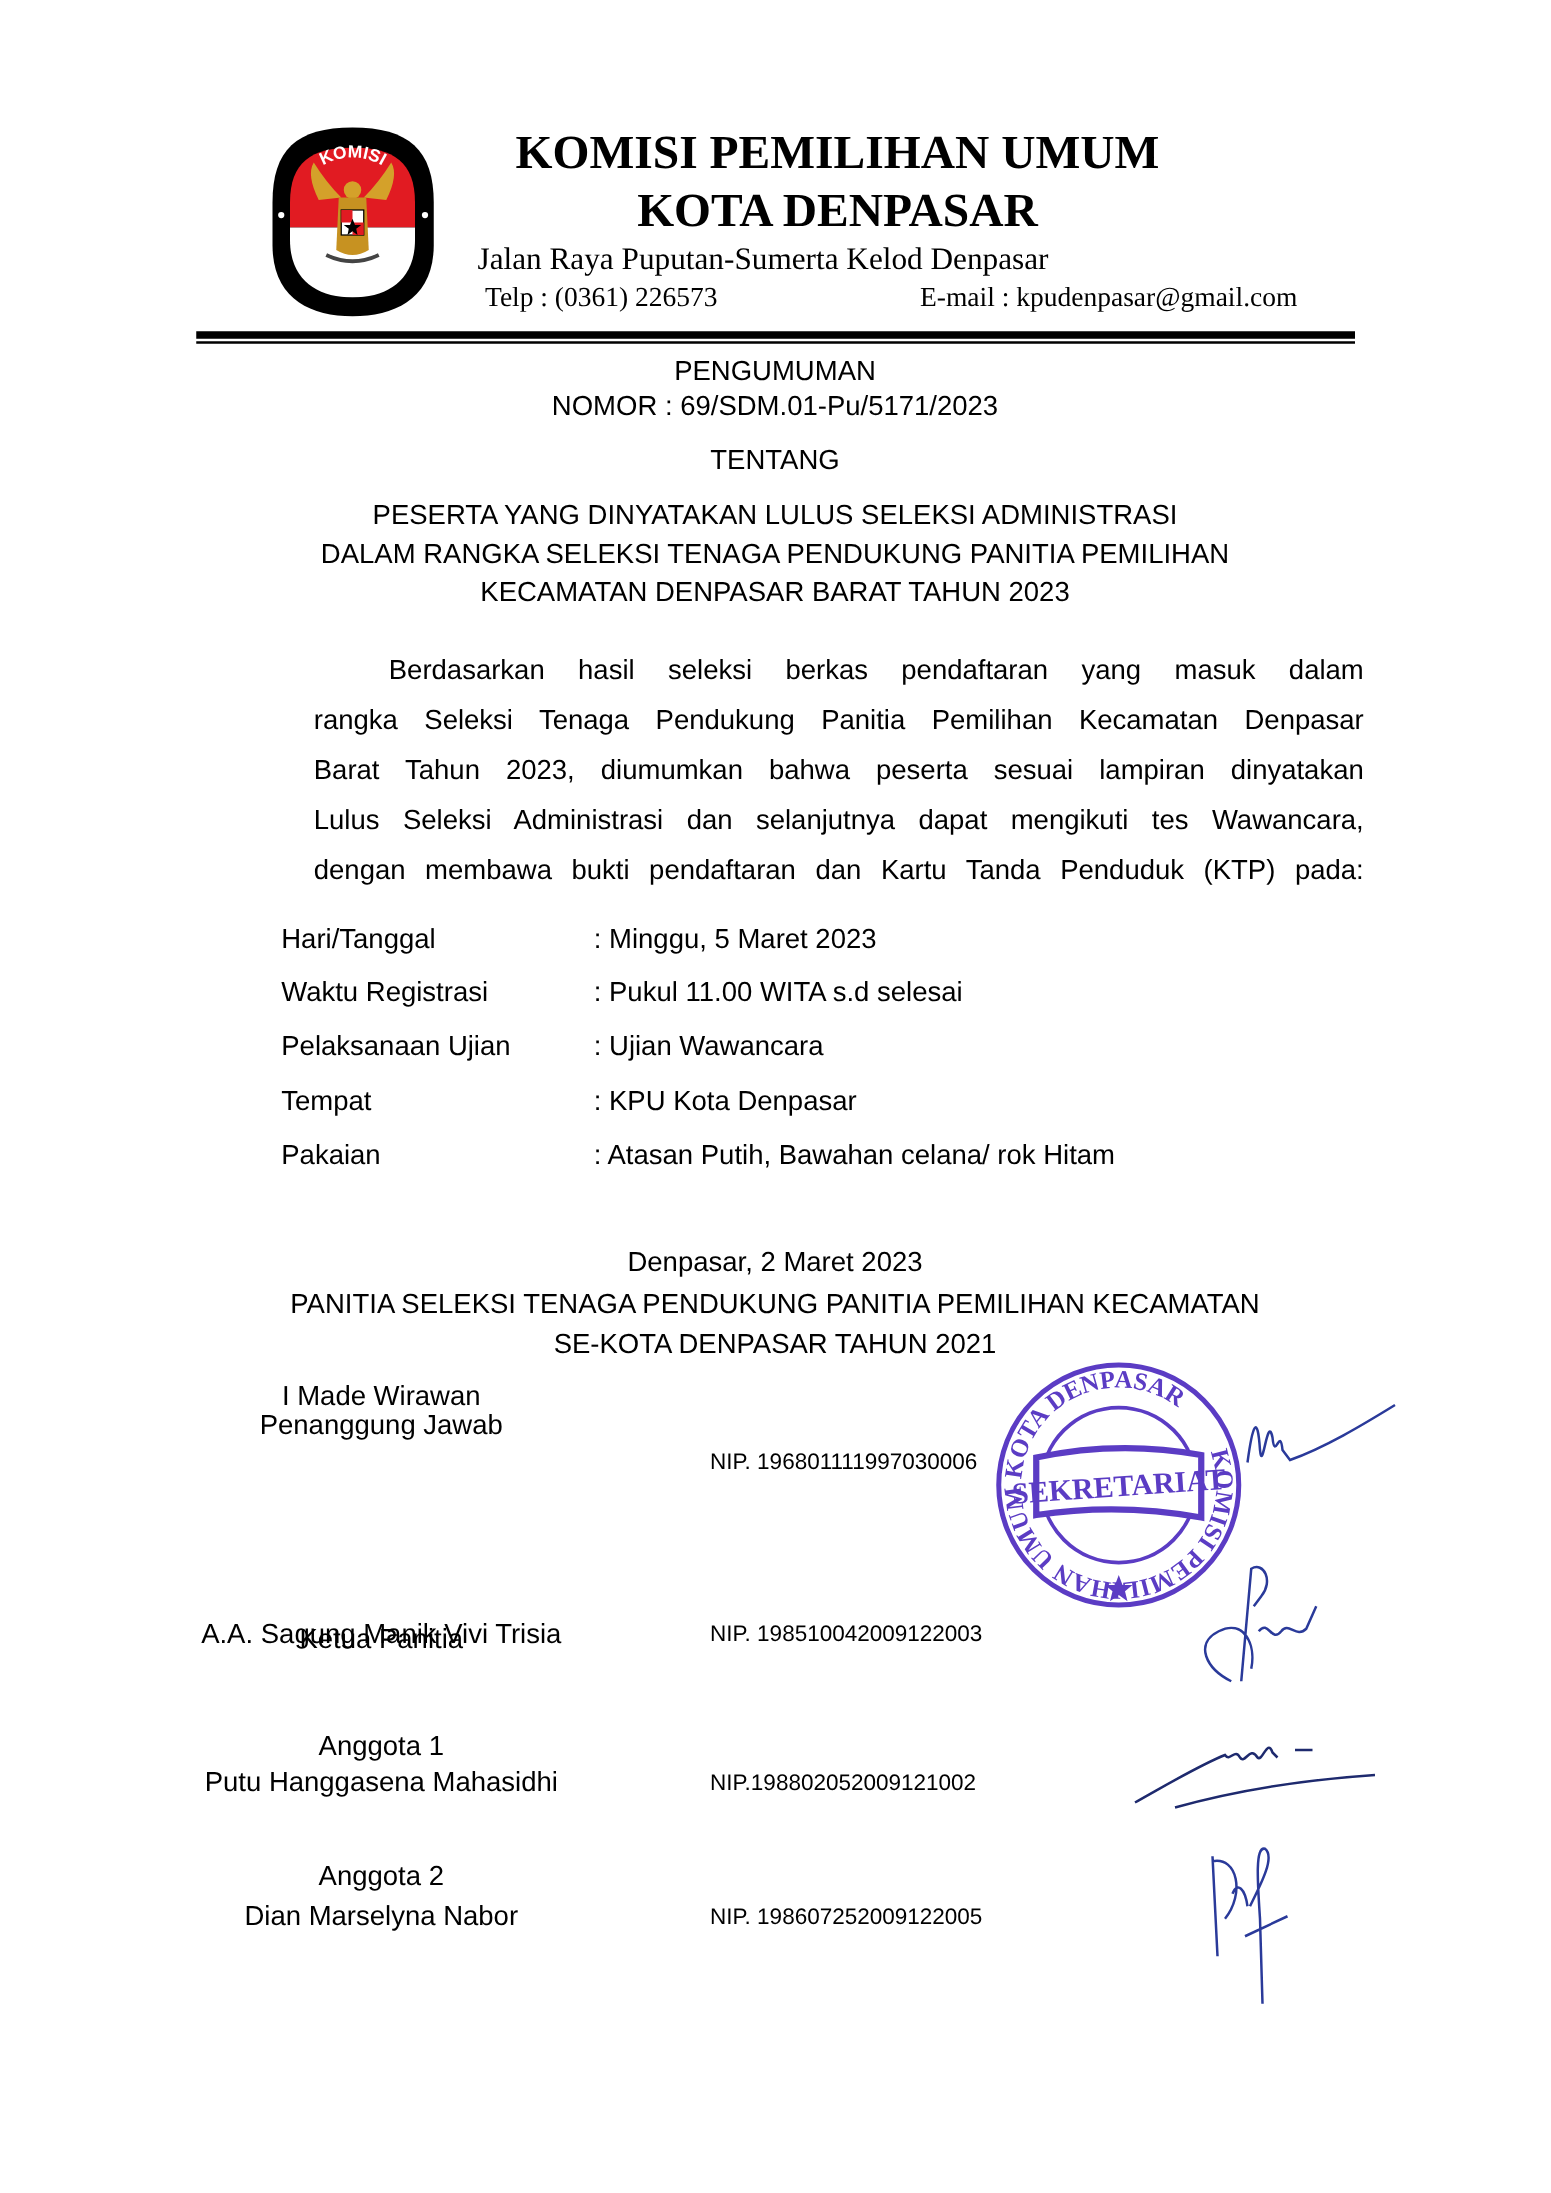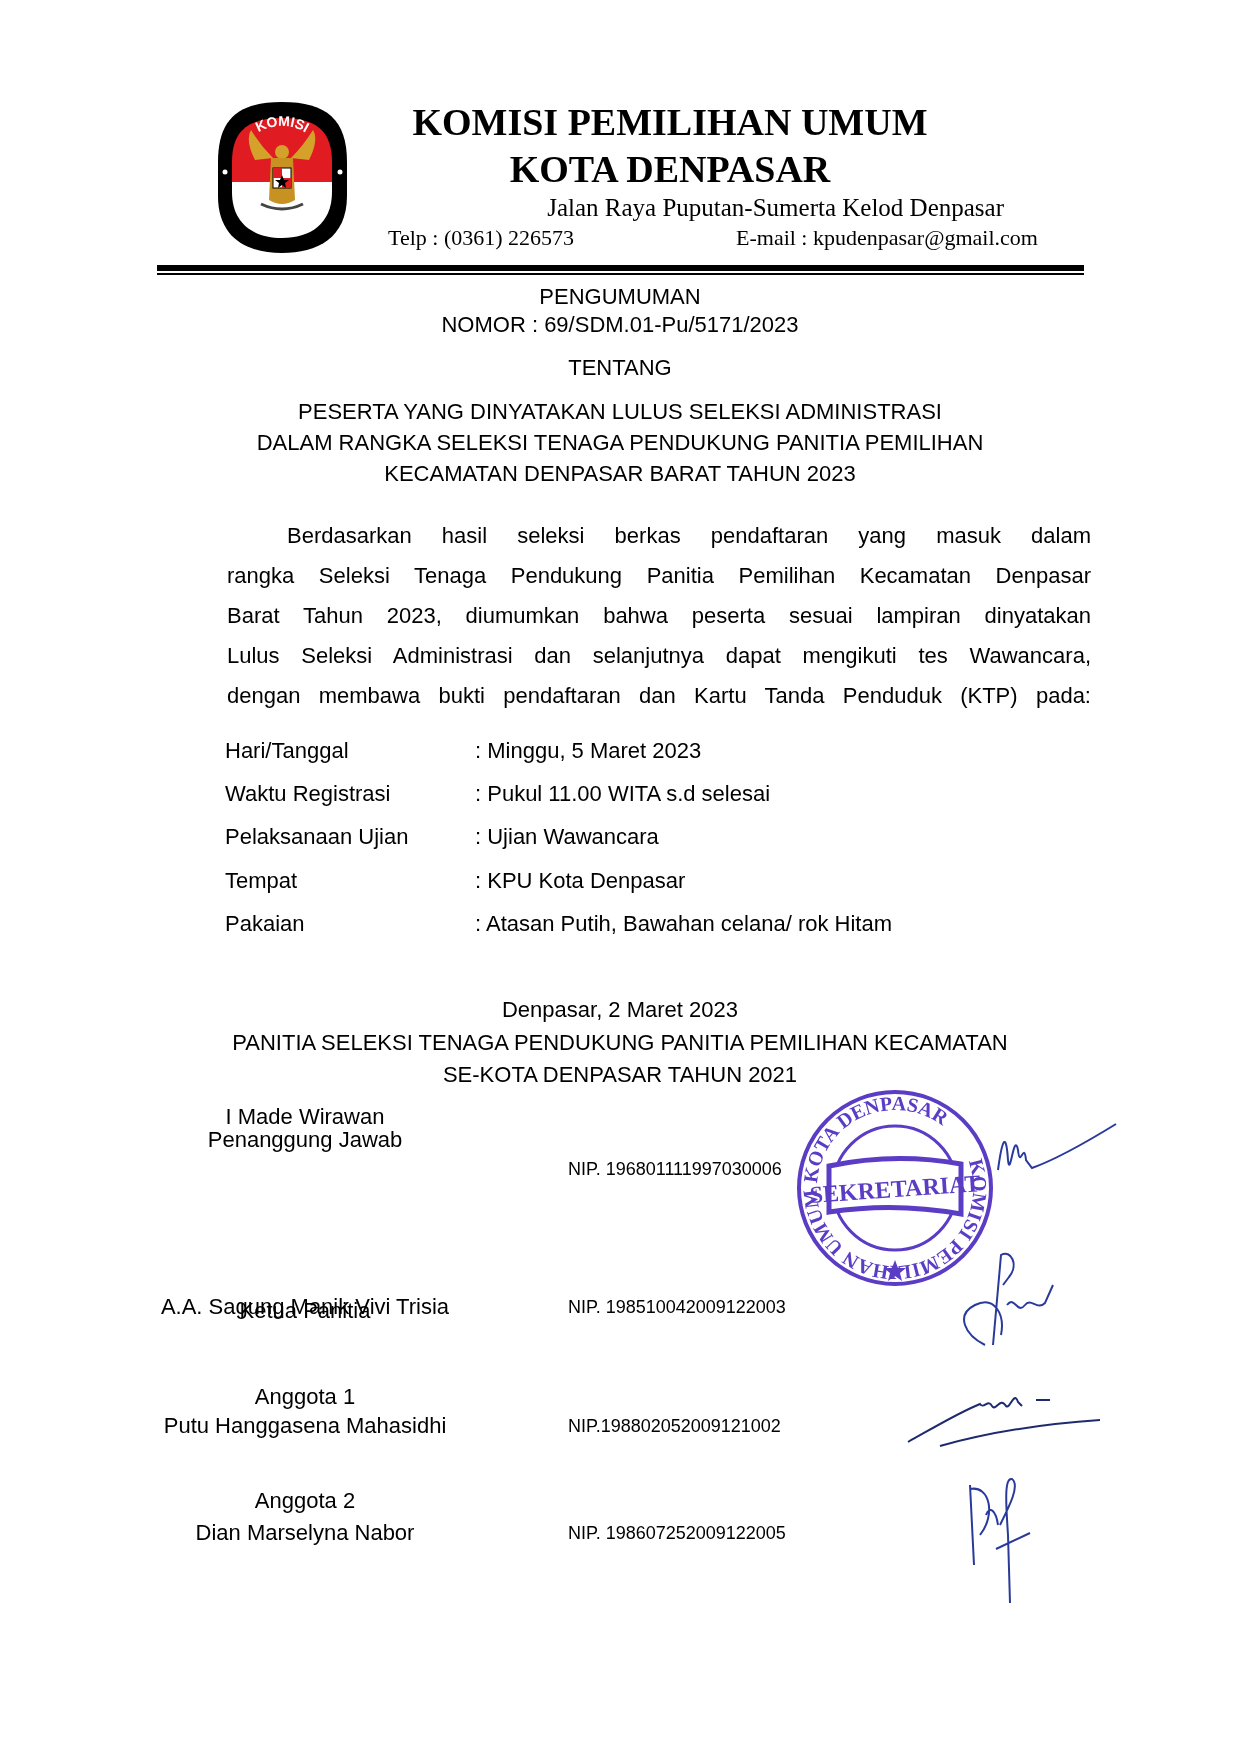--- a/index.html
+++ b/index.html
@@ -5,32 +5,32 @@
     html, body { margin: 0; padding: 0; background: #ffffff; }
     body { width: 1241px; height: 1754px; position: relative; overflow: hidden; color: #000; }
     .page { position: absolute; left: 0; top: 0; width: 1241px; height: 1754px; background: #fff; }
 
     
     .logo { position: absolute; left: 215px; top: 100px; width: 135px; height: 155px; }
     .kop-title { position: absolute; left: 380px; width: 700px; text-align: center;
       font-family: "Liberation Serif", serif; font-weight: bold; font-size: 38px; line-height: 44px; }
     .kop-title.l1 { top: 100px; left: 390px; width: 560px; }
     .kop-title.l2 { top: 147px; left: 390px; width: 560px; }
-    .kop-addr { position: absolute; top: 193px; left: 404px; width: 600px; text-align: right;
+    .kop-addr { position: absolute; top: 193px; left: 382px; width: 600px; text-align: left;
       font-family: "Liberation Serif", serif; font-size: 25px; line-height: 30px; }
     .kop-telp { position: absolute; top: 224px; left: 388px; font-family: "Liberation Serif", serif; font-size: 22px; line-height: 28px; }
     .kop-mail { position: absolute; top: 224px; left: 736px; font-family: "Liberation Serif", serif; font-size: 22px; line-height: 28px; }
     .rule-thick { position: absolute; left: 157px; top: 265px; width: 927px; height: 6px; background: #000; }
     .rule-thin { position: absolute; left: 157px; top: 273px; width: 927px; height: 2px; background: #000; }
     .center-line { position: absolute; left: 150px; width: 940px; text-align: center;
       font-family: "Liberation Sans", sans-serif; font-size: 22px; line-height: 28px; white-space: nowrap; }
 
     .para { position: absolute; left: 227px; width: 864px; font-family: "Liberation Sans", sans-serif;
       font-size: 22px; line-height: 40px; text-align: justify; }
-    .para-line { display: block; text-align: justify; text-align-last: justify; height: 40px; white-space: nowrap; }
+    .para-line { display: block; text-align: justify; text-align-last: justify; height: 40px; white-space: nowrap; margin-left: 24px; }
     .indent { padding-left: 60px; }
 
     .detail-row { position: absolute; left: 225px; font-family: "Liberation Sans", sans-serif; font-size: 22px; line-height: 28px; white-space: nowrap; }
     .detail-label { position: absolute; left: 0; }
     .detail-value { position: absolute; left: 250px; }
 
     .sig-role, .sig-name { position: absolute; width: 360px; text-align: center; left: 125px;
       font-family: "Liberation Sans", sans-serif; font-size: 22px; line-height: 28px; white-space: nowrap; }
     .sig-nip { position: absolute; left: 568px; font-family: "Liberation Sans", sans-serif; font-size: 18px; line-height: 28px; white-space: nowrap; }
 

